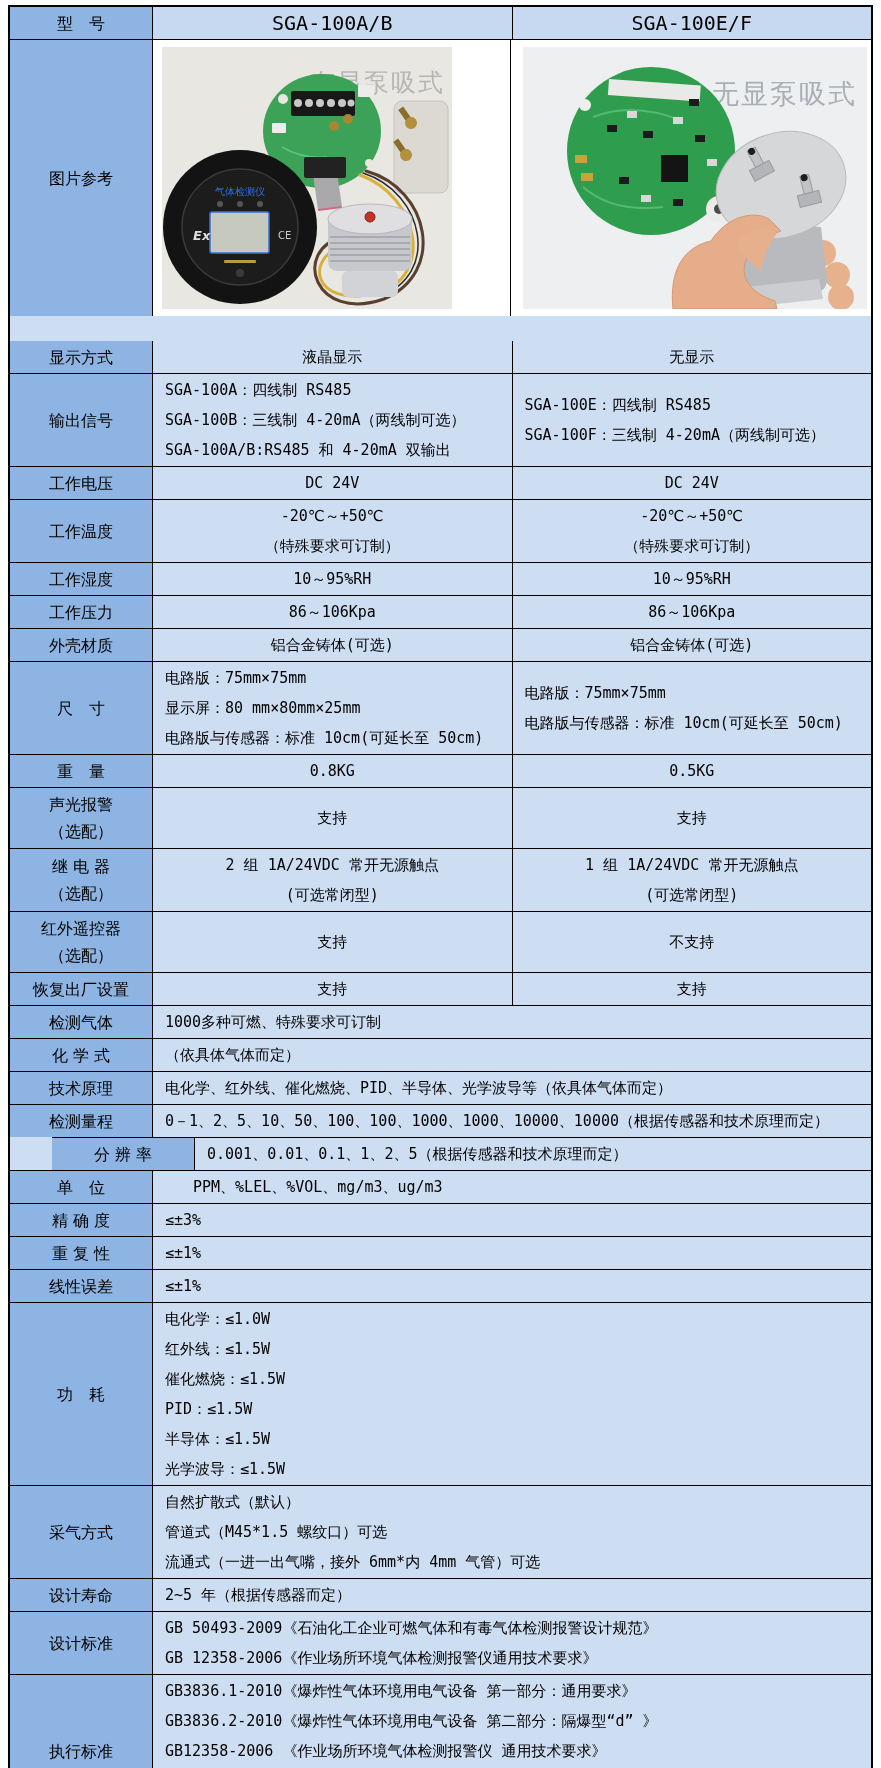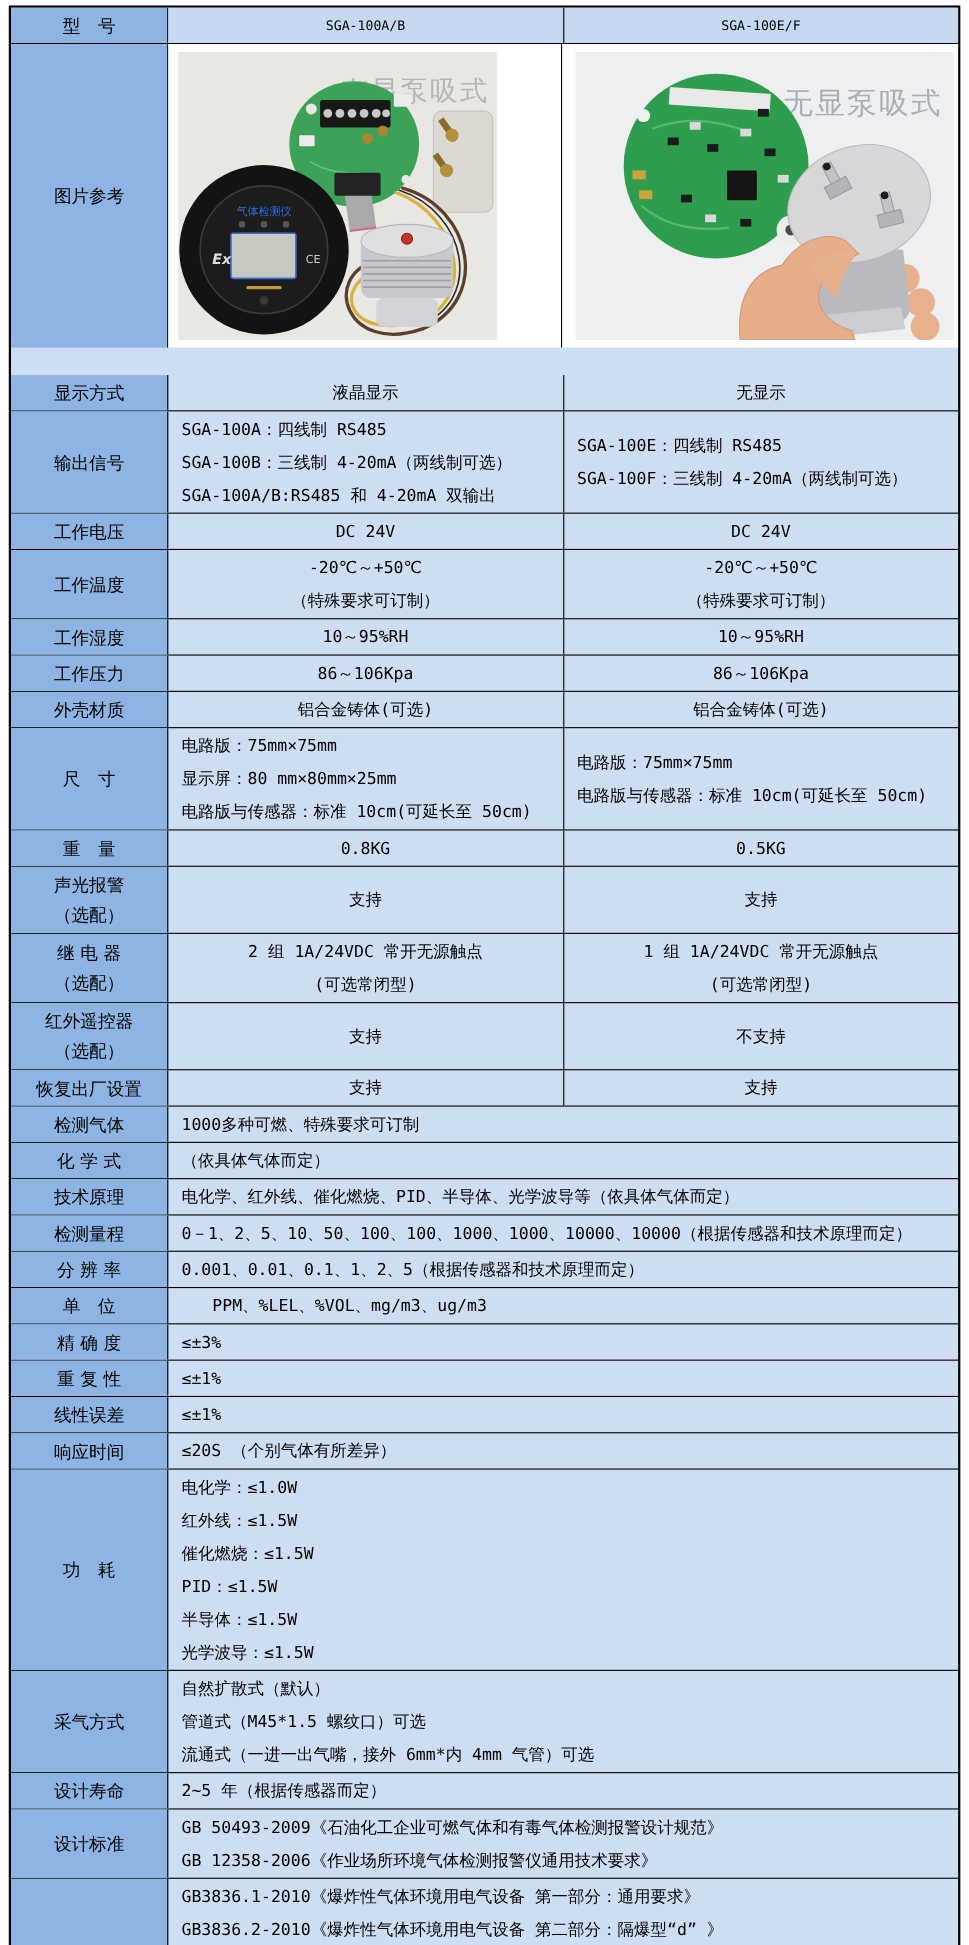--- a/index.html
+++ b/index.html
@@ -32,21 +32,21 @@
     font-family:"DejaVu Sans",sans-serif;
     padding:2px 2px;
   }
   .cell-content{
     flex:1 1 0;
     display:flex; align-items:center; justify-content:center;
     text-align:center; padding:1px 6px;
   }
   .cell-content.left{justify-content:flex-start; text-align:left; padding-left:12px;}
   .cell-content + .cell-content{border-left:1.5px solid var(--border);}
-  .header-row .cell-content{background:var(--header-bg); font-size:12px;}
+  .header-row .cell-content{background:var(--header-bg); font-size:20px;}
   .photo-cell{
     flex:1 1 0; background:#ffffff; padding:7px 0 7px 9px;
     display:flex; align-items:flex-start; justify-content:flex-start;
   }
   .photo-cell + .photo-cell{border-left:1.5px solid var(--border); padding-left:12px;}
   svg text{font-family:"DejaVu Sans",sans-serif;}
 </style>
 </head>
 <body>
 
@@ -276,43 +276,39 @@
         <div class="cell cell-content left full">（依具体气体而定）</div>
       </div>
       <div class="row" style="min-height: 31px;">
         <div class="cell cell-label">技术原理</div>
         <div class="cell cell-content left full">电化学、红外线、催化燃烧、PID、半导体、光学波导等（依具体气体而定）</div>
       </div>
       <div class="row" style="min-height: 31px;">
         <div class="cell cell-label">检测量程</div>
         <div class="cell cell-content left full">0－1、2、5、10、50、100、100、1000、1000、10000、10000（根据传感器和技术原理而定）</div>
       </div>
-      <div class="row" style="min-height: 31px;">
+      <div class="row" style="min-height: 31px; margin-left: 42px;">
         <div class="cell cell-label">分 辨 率</div>
         <div class="cell cell-content left full">0.001、0.01、0.1、1、2、5（根据传感器和技术原理而定）</div>
       </div>
       <div class="row" style="min-height: 30px; gap: 28px;">
         <div class="cell cell-label">单　位</div>
         <div class="cell cell-content left full">PPM、%LEL、%VOL、mg/m3、ug/m3</div>
       </div>
       <div class="row" style="min-height: 31px;">
         <div class="cell cell-label">精 确 度</div>
         <div class="cell cell-content left full">≤±3%</div>
       </div>
       <div class="row" style="min-height: 31px;">
         <div class="cell cell-label">重 复 性</div>
         <div class="cell cell-content left full">≤±1%</div>
       </div>
       <div class="row" style="min-height: 30px;">
         <div class="cell cell-label">线性误差</div>
         <div class="cell cell-content left full">≤±1%</div>
-      </div>
-      <div class="row" style="min-height: 30px;">
-        <div class="cell cell-label">响应时间</div>
-        <div class="cell cell-content left full">≤20S （个别气体有所差异）</div>
       </div>
       <div class="row" style="min-height: 180px;">
         <div class="cell cell-label">功　耗</div>
         <div class="cell cell-content left full">电化学：≤1.0W
 红外线：≤1.5W
 催化燃烧：≤1.5W
 PID：≤1.5W
 半导体：≤1.5W
 光学波导：≤1.5W</div>
       </div>

